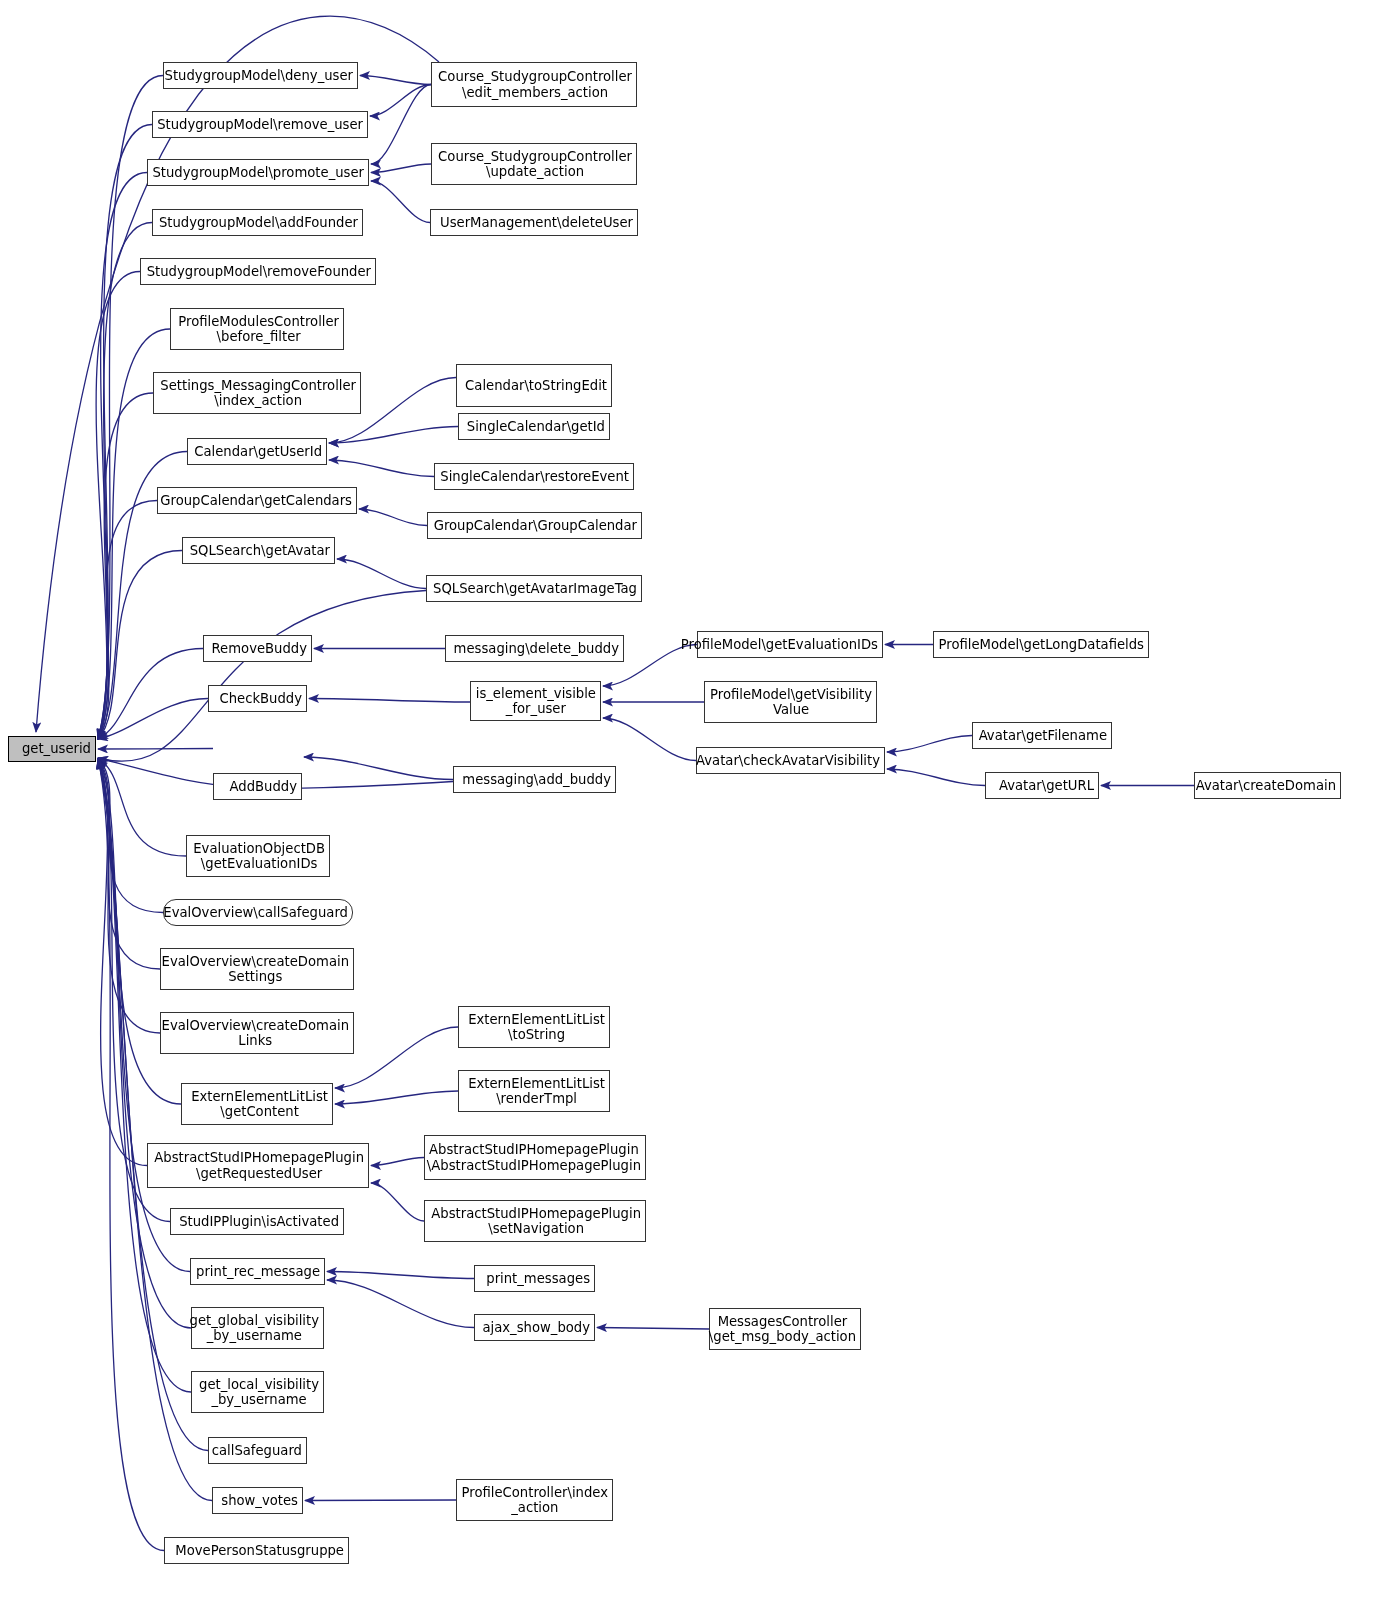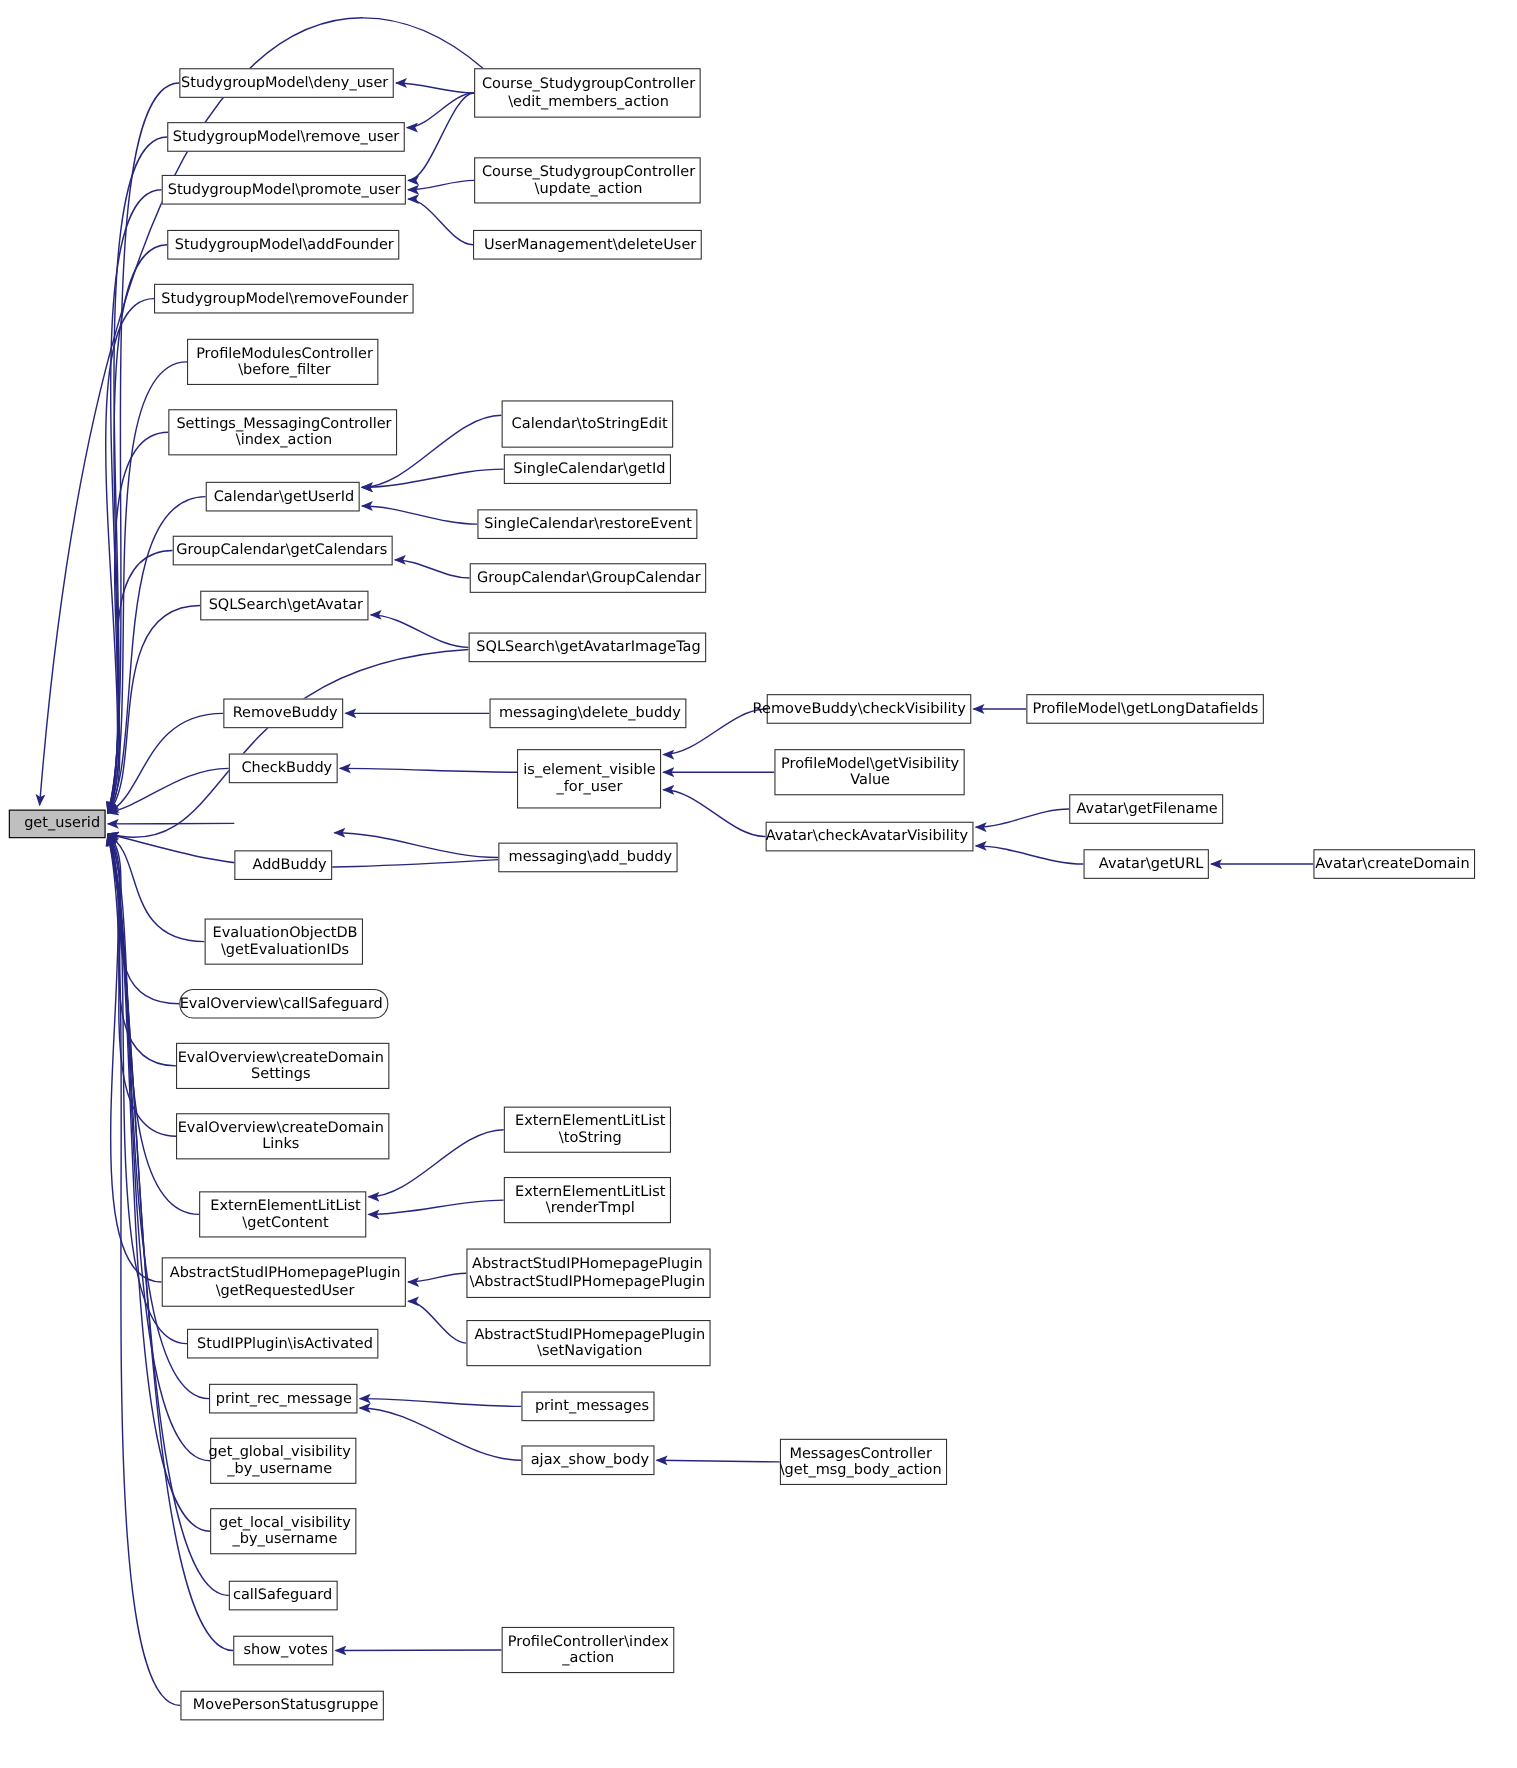--- a/index.html
+++ b/index.html
@@ -144,36 +144,36 @@
 \edit_members_action</span></div>
     <div class="node" style="left: 431px; top: 143px; width: 206px; height: 42px;"><span>Course_StudygroupController
 \update_action</span></div>
     <div class="node" style="left: 430px; top: 209px; width: 208px; height: 27px;"><span>UserManagement\deleteUser</span></div>
     <div class="node" style="left: 456px; top: 364px; width: 156px; height: 43px;"><span>Calendar\toStringEdit</span></div>
     <div class="node" style="left: 458px; top: 413px; width: 152px; height: 27px;"><span>SingleCalendar\getId</span></div>
     <div class="node" style="left: 434px; top: 463px; width: 200px; height: 27px;"><span>SingleCalendar\restoreEvent</span></div>
     <div class="node" style="left: 427px; top: 512px; width: 215px; height: 27px;"><span>GroupCalendar\GroupCalendar</span></div>
     <div class="node" style="left: 426px; top: 575px; width: 216px; height: 27px;"><span>SQLSearch\getAvatarImageTag</span></div>
     <div class="node" style="left: 445px; top: 635px; width: 179px; height: 27px;"><span>messaging\delete_buddy</span></div>
-    <div class="node" style="left: 470px; top: 681px; width: 131px; height: 54px;"><span>is_element_visible
+    <div class="node" style="left: 470px; top: 681px; width: 131px; height: 40px;"><span>is_element_visible
 _for_user</span></div>
     <div class="node" style="left: 453px; top: 766px; width: 163px; height: 27px;"><span>messaging\add_buddy</span></div>
     <div class="node" style="left: 458px; top: 1006px; width: 152px; height: 42px;"><span>ExternElementLitList
 \toString</span></div>
     <div class="node" style="left: 458px; top: 1070px; width: 152px; height: 42px;"><span>ExternElementLitList
 \renderTmpl</span></div>
     <div class="node" style="left: 424px; top: 1135px; width: 222px; height: 45px;"><span>AbstractStudIPHomepagePlugin
 \AbstractStudIPHomepagePlugin</span></div>
     <div class="node" style="left: 424px; top: 1200px; width: 222px; height: 42px;"><span>AbstractStudIPHomepagePlugin
 \setNavigation</span></div>
     <div class="node" style="left: 474px; top: 1265px; width: 121px; height: 27px;"><span>print_messages</span></div>
     <div class="node" style="left: 474px; top: 1314px; width: 121px; height: 27px;"><span>ajax_show_body</span></div>
     <div class="node" style="left: 456px; top: 1479px; width: 157px; height: 42px;"><span>ProfileController\index
 _action</span></div>
-    <div class="node" style="left: 697px; top: 631px; width: 186px; height: 27px;"><span>RemoveBuddy\checkVisibility</span></div>
+    <div class="node" style="left: 697px; top: 631px; width: 186px; height: 27px;"><span>ProfileModel\getEvaluationIDs</span></div>
     <div class="node" style="left: 704px; top: 681px; width: 173px; height: 42px;"><span>ProfileModel\getVisibility
 Value</span></div>
     <div class="node" style="left: 696px; top: 747px; width: 189px; height: 27px;"><span>Avatar\checkAvatarVisibility</span></div>
     <div class="node" style="left: 709px; top: 1308px; width: 152px; height: 42px;"><span>MessagesController
 \get_msg_body_action</span></div>
     <div class="node" style="left: 933px; top: 631px; width: 216px; height: 27px;"><span>ProfileModel\getLongDatafields</span></div>
     <div class="node" style="left: 972px; top: 722px; width: 140px; height: 27px;"><span>Avatar\getFilename</span></div>
     <div class="node" style="left: 985px; top: 772px; width: 114px; height: 27px;"><span>Avatar\getURL</span></div>
     <div class="node" style="left: 1194px; top: 772px; width: 147px; height: 27px;"><span>Avatar\createDomain</span></div>
   </div>

